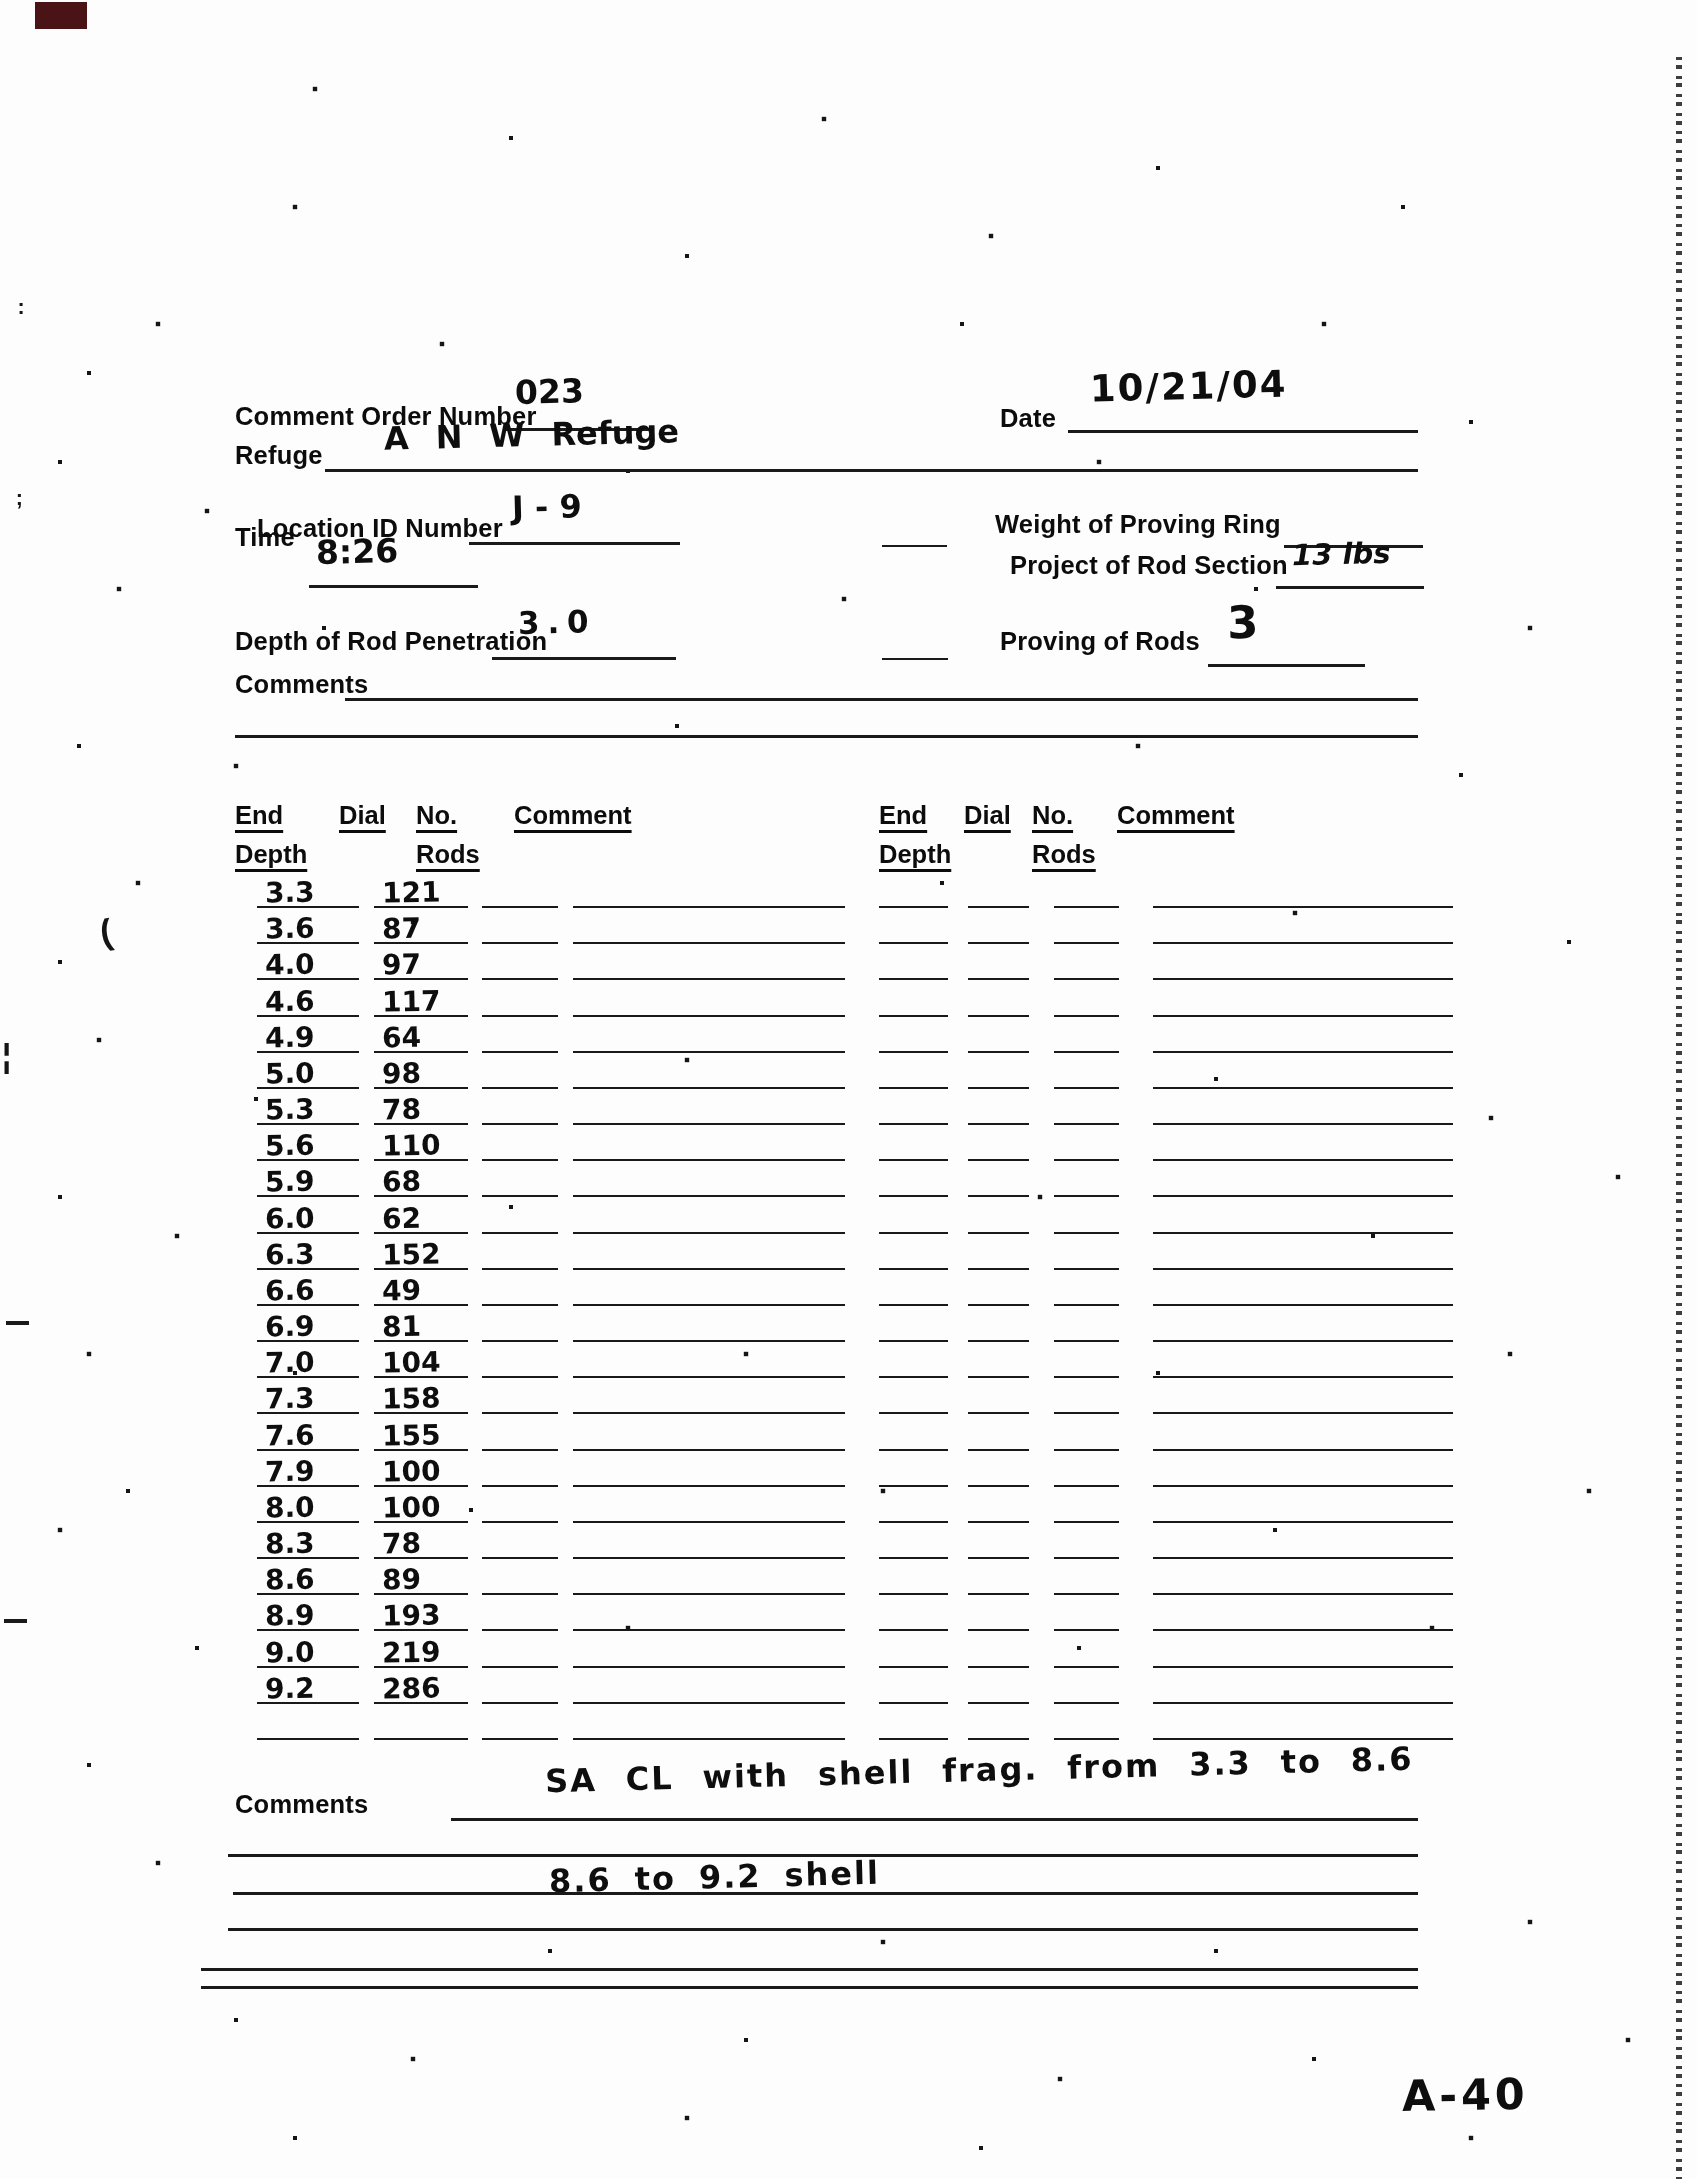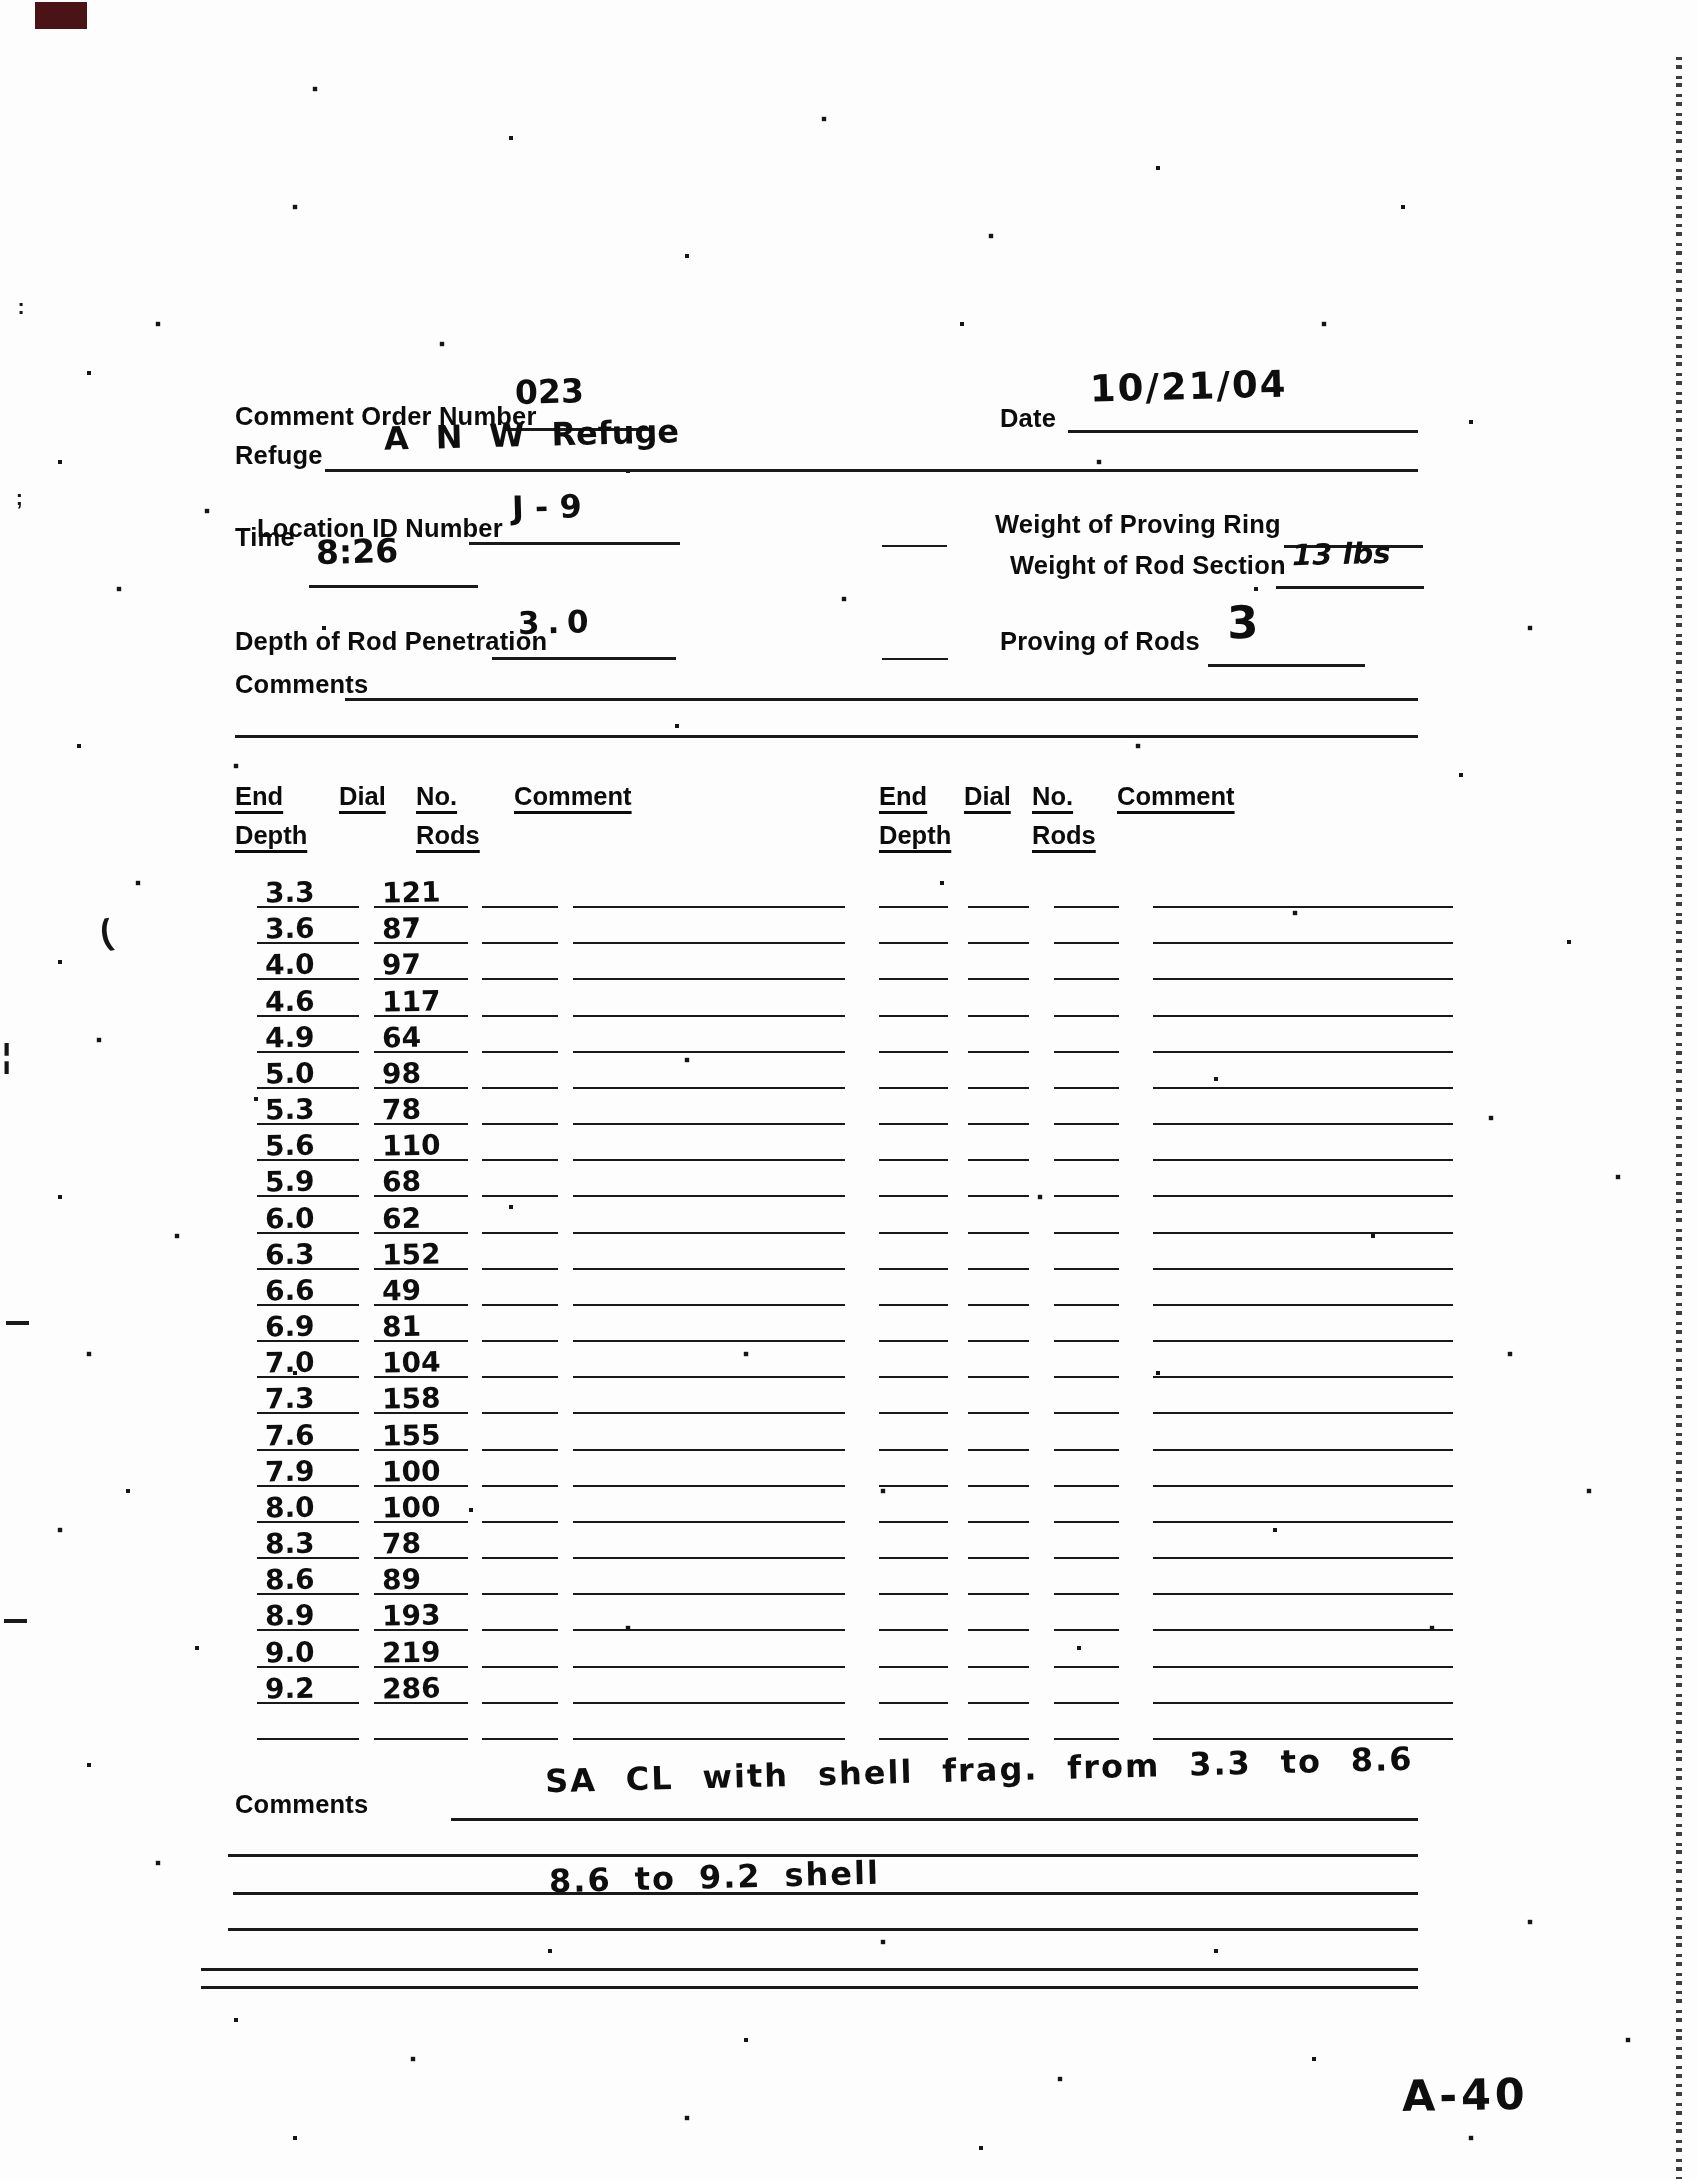--- a/index.html
+++ b/index.html
@@ -3,21 +3,21 @@
 <meta charset="utf-8">
 <style>
   :root{
     --ink:#141414; --paper:#fdfdfd; --corner_mark:#4a1316;
   }
   html,body{margin:0;padding:0;background:#e8e8e8;}
   .page{position:relative;width:1698px;height:2180px;background:var(--paper);overflow:hidden;
         font-family:"Liberation Sans",sans-serif;color:var(--ink);}
   .lbl{position:absolute;font-size:25.5px;font-weight:600;letter-spacing:0.2px;white-space:nowrap;color:#0c0c0c;}
   .hdr{position:absolute;font-size:25.5px;font-weight:600;white-space:nowrap;color:#0c0c0c;
-       text-decoration:underline;text-decoration-thickness:2.5px;text-underline-offset:5.9px;}
+       text-decoration:underline;text-decoration-thickness:2.5px;text-underline-offset:5.9px;margin-top:19px;}
   .title{position:absolute;font-size:32px;font-weight:700;letter-spacing:0.6px;white-space:nowrap;
          border-bottom:3.9px solid #131313;padding:0 9.8px 5.9px 0;color:#0b0b0b;}
   .rule{position:absolute;height:0;border-bottom:2.9px solid #1a1a1a;}
   .rule.thick{border-bottom-width:3.9px;}
   .hw{font-family:"DejaVu Sans",sans-serif;font-weight:700;color:#0e0e0e;white-space:nowrap;}
   .val{position:absolute;transform:rotate(-1.5deg);}
   
   #rows{position:absolute;left:0;top:873px;width:1698px;}
   .trow{position:absolute;left:0;width:100%;height:33px;}
   .tcell{position:absolute;height:33px;border-bottom:2.9px solid #191919;}
@@ -97,21 +97,21 @@
   <span class="hw val" style="left:512px;top:488px;font-size:32px;">J - 9</span>
   <div class="rule thick" style="left:469px;top:542px;width:211px;"></div>
 
   <span class="lbl" style="left:995px;top:510px;">Weight of Proving Ring</span>
   <div class="rule thick" style="left:1284px;top:545px;width:139px;"></div>
 
   <span class="lbl" style="left:235px;top:523px;">Time</span>
   <span class="hw val" style="left:316px;top:532px;font-size:33px;">8:26</span>
   <div class="rule thick" style="left:309px;top:585px;width:169px;"></div>
 
-  <span class="lbl" style="left:1010px;top:551px;">Weight of Rod Section</span>
+  <span class="lbl" style="left:1010px;top:551px;">Project of Rod Section</span>
   <span class="hw val" style="left:1292px;top:537px;font-size:29px;font-style:italic;">13 lbs</span>
   <div class="rule thick" style="left:1276px;top:586px;width:148px;"></div>
 
   <span class="lbl" style="left:235px;top:627px;">Depth of Rod Penetration</span>
   <span class="hw val" style="left:518px;top:604px;font-size:31px;letter-spacing:7.8px;">3.0</span>
   <div class="rule thick" style="left:492px;top:657px;width:184px;"></div>
 
   <span class="lbl" style="left:1000px;top:627px;">Proving of Rods</span>
   <span class="hw val" style="left:1227px;top:596px;font-size:45px;">3</span>
   <div class="rule thick" style="left:1208px;top:664px;width:157px;"></div>

